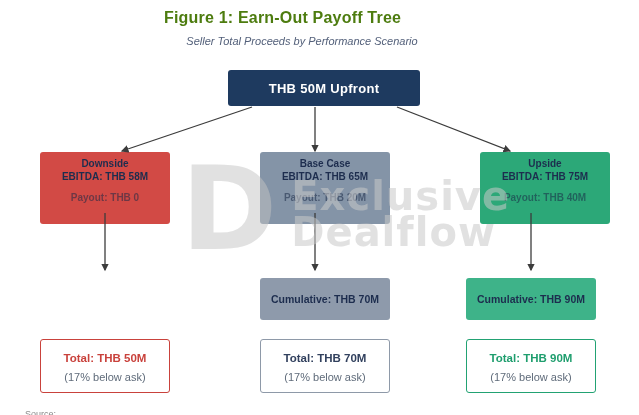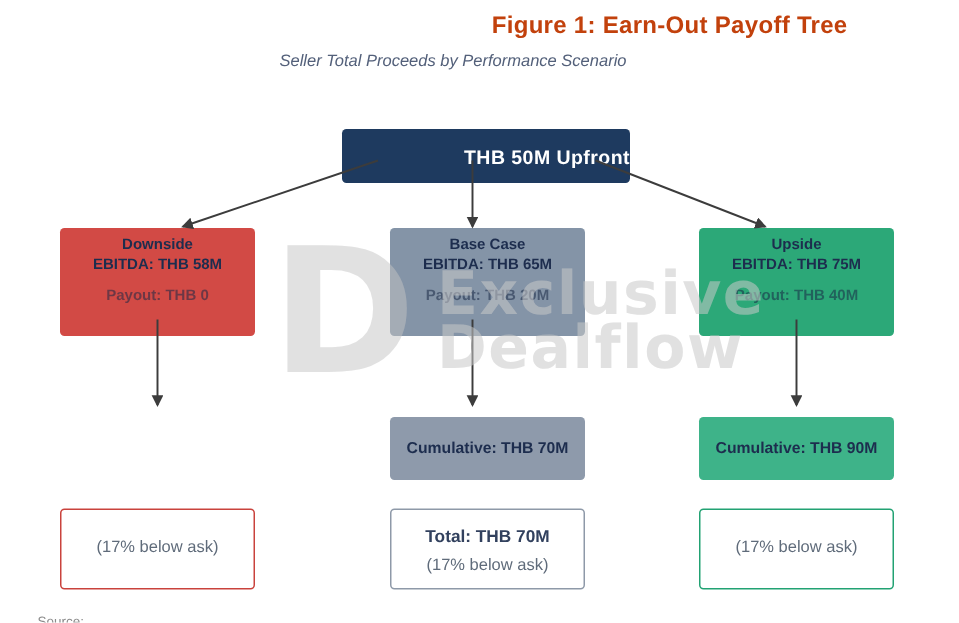--- a/index.html
+++ b/index.html
@@ -1,42 +1,42 @@
 <!DOCTYPE html>
 <html><head>
 <meta charset="utf-8">
 <style>
   html,body{margin:0;padding:0;background:#ffffff;}
   body{width:639px;height:415px;overflow:hidden;font-family:"Liberation Sans",sans-serif;}
   .stage{position:relative;width:639px;height:415px;background:#ffffff;overflow:hidden;}
 
-  .title{position:absolute;top:9px;left:0;width:565px;text-align:right;
-         font-size:16px;font-weight:bold;color:#c2410c;letter-spacing:.2px;}
+  .title{position:absolute;top:9px;left:0;width:565px;text-align:center;
+         font-size:16px;font-weight:bold;color:#4d7c0f;letter-spacing:.2px;}
   .subtitle{position:absolute;top:35px;left:0;width:604px;text-align:center;
          font-size:11px;font-style:italic;color:#53607a;}
 
   .connectors{position:absolute;top:0;left:0;width:639px;height:415px;z-index:3;pointer-events:none;}
 
   .box{position:absolute;border-radius:3px;box-sizing:border-box;z-index:2;}
 
-  .root-box{left:228px;top:86px;width:192px;height:36px;background:#1e3a5f;
-            display:flex;align-items:center;justify-content:flex-end;}
+  .root-box{left:228px;top:70px;width:192px;height:36px;background:#1e3a5f;
+            display:flex;align-items:center;justify-content:center;}
   .root-box span{color:#ffffff;font-size:13px;font-weight:bold;letter-spacing:.3px;}
 
   
   .c0{left:40px;width:130px;}
   .c1{left:260px;width:130px;}
   .c2{left:466px;width:130px;}
 
   .scen{top:152px;height:72px;padding-top:6px;text-align:center;}
   .scen .h{font-size:10px;font-weight:bold;color:#1d2d4e;line-height:1.25;}
   .scen .p{margin-top:9px;font-size:10px;color:rgba(25,40,70,0.55);font-weight:bold;}
   .bg-red{background:#d24a45;}
   .bg-gray{background:#8494a7;}
-  .bg-green{background:#2ca878;}
+  .bg-green{background:#2ca878;margin-left:14px;}
 
   .cum{top:278px;height:42px;display:flex;align-items:center;justify-content:center;
        font-size:10.5px;font-weight:bold;color:#1d2d4e;}
   .bg-red-l{background:#e16663;}
   .bg-gray-l{background:#8e9aab;}
   .bg-green-l{background:#3eb389;}
 
   .tot{top:339px;height:54px;background:#ffffff;text-align:center;padding-top:12px;}
   .bd-red{border:1.6px solid #c9423c;}
   .bd-gray{border:1.6px solid #8e99a8;}
@@ -86,20 +86,21 @@
   </div>
 
   <div class="box scen c0 bg-red">
     <div class="h">
       <div>Downside</div>
       <div>EBITDA: THB 58M</div>
     </div>
     <div class="p">Payout: THB 0</div>
   </div>
   <div class="box tot c0 bd-red">
+    <div class="t t-red">Total: THB 50M</div>
     <div class="n">(17% below ask)</div>
   </div>
 
   <div class="box scen c1 bg-gray">
     <div class="h">
       <div>Base Case</div>
       <div>EBITDA: THB 65M</div>
     </div>
     <div class="p">Payout: THB 20M</div>
   </div>
@@ -111,20 +112,21 @@
 
   <div class="box scen c2 bg-green">
     <div class="h">
       <div>Upside</div>
       <div>EBITDA: THB 75M</div>
     </div>
     <div class="p">Payout: THB 40M</div>
   </div>
   <div class="box cum c2 bg-green-l">Cumulative: THB 90M</div>
   <div class="box tot c2 bd-green">
+    <div class="t t-green">Total: THB 90M</div>
     <div class="n">(17% below ask)</div>
   </div>
 
   <div class="watermark">
     <span class="wm-d">D</span>
     <span class="wm-lines">
       <span>Exclusive</span>
       <span>Dealflow</span>
     </span>
   </div>

